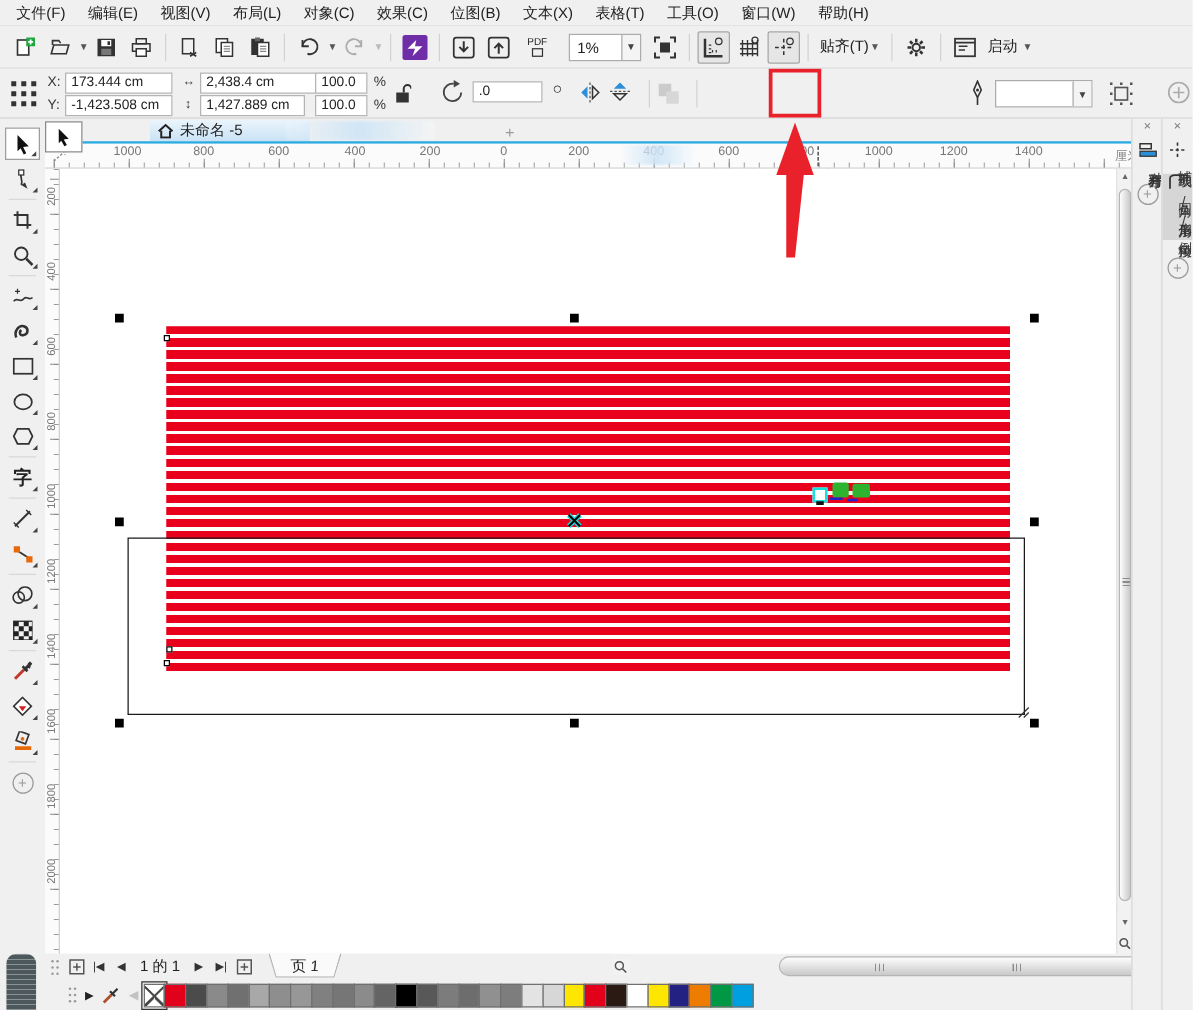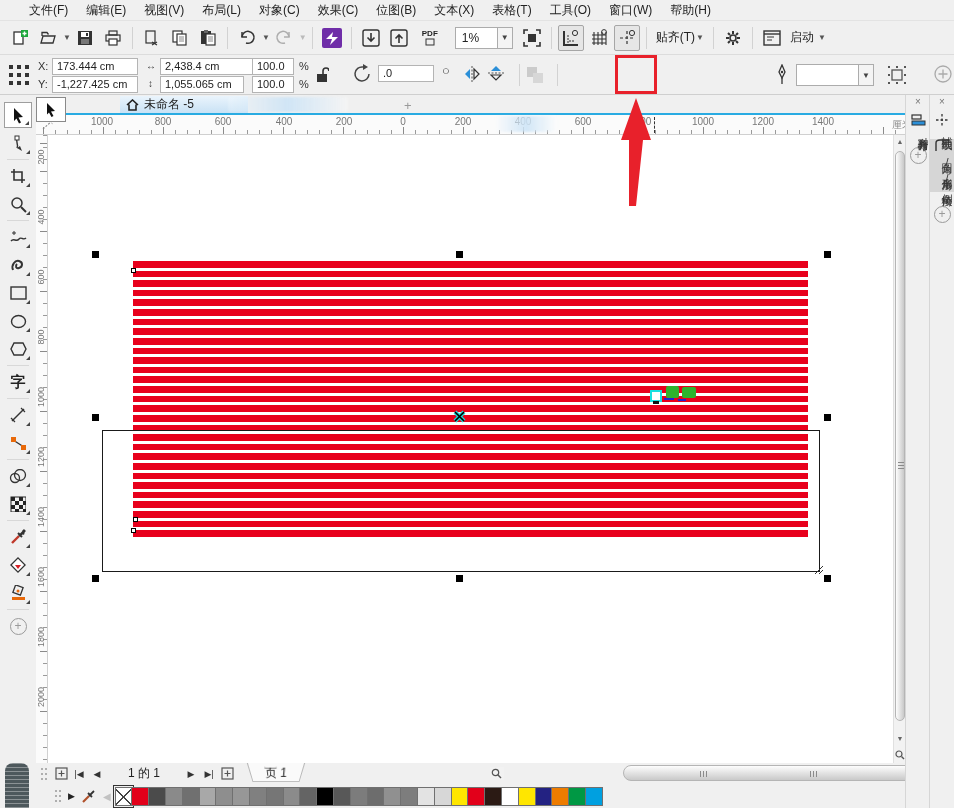--- a/index.html
+++ b/index.html
@@ -5,21 +5,21 @@
   * { margin:0; padding:0; box-sizing:border-box; }
   html,body { width:954px; height:808px; }
   body { font-family:"Liberation Sans","DejaVu Sans",sans-serif; font-size:12px; color:#222;
          background:#f0f0f0; position:relative; overflow:hidden; }
   .abs { position:absolute; }
   .flex { display:flex; align-items:center; }
   svg { display:block; }
 
   
   #menubar { left:0; top:0; width:954px; height:21px; background:#f0f0f0; border-bottom:1px solid #e3e3e3;
-             display:flex; align-items:center; padding-left:20px; }
+             display:flex; align-items:center; padding-left:4px; }
   .menu-item { padding:2px 9px; cursor:default; }
 
   #toolbar { left:0; top:21px; width:954px; height:34px; background:#f0f0f0; border-bottom:1px solid #dcdcdc;
              display:flex; align-items:center; padding-left:6px; }
   .tbtn { width:26px; height:26px; display:flex; align-items:center; justify-content:center;
           border:1px solid transparent; border-radius:2px; margin:0 1px; }
   .tbtn.pressed { background:#e6e6e6; border-color:#a6a6a6; }
   .tsep { width:1px; height:22px; background:#d2d2d2; margin:0 5px; }
   .drop { font-size:8px; color:#555; margin-left:1px; }
   .combo { height:22px; background:#fff; border:1px solid #acacac; display:flex; align-items:center; }
@@ -224,21 +224,21 @@
         <path d="M10 5 v8 M6.5 9.5 L10 13 L13.5 9.5" fill="none" stroke="#333" stroke-width="1.6"></path>
       </svg>
   </div>
   <div class="tbtn">
     <svg width="20" height="20">
         <rect x="2" y="2" width="16" height="16" rx="2" fill="none" stroke="#333" stroke-width="1.4"></rect>
         <path d="M10 15 v-8 M6.5 10.5 L10 7 L13.5 10.5" fill="none" stroke="#333" stroke-width="1.6"></path>
       </svg>
   </div>
   <div class="tbtn" style="flex-direction:column;width:32px">
-    <span style="font-size:8px;font-weight:bold">PDF</span>
+    <span style="font-size:8px;font-weight:normal">PDF</span>
     <svg width="10" height="8">
         <rect x="1" y="1" width="8" height="6" fill="none" stroke="#333" stroke-width="1"></rect>
       </svg>
   </div>
   <div class="combo" style="width:58px;margin-left:8px">
     <span class="val">1%</span>
     <span class="cbtn">▼</span>
   </div>
   <div class="tbtn" style="margin-left:6px">
     <svg width="20" height="20">
@@ -307,25 +307,25 @@
           <rect x="17" y="9" width="4" height="4"></rect>
           <rect x="1" y="17" width="4" height="4"></rect>
           <rect x="9" y="17" width="4" height="4"></rect>
           <rect x="17" y="17" width="4" height="4"></rect>
         </g>
       </svg>
   </div>
   <span class="plabel" style="left:38px;top:5px">X:</span>
   <div class="pfield" style="left:52px;top:3px;width:86px"><span>173.444 cm</span></div>
   <span class="plabel" style="left:38px;top:23px">Y:</span>
-  <div class="pfield" style="left:52px;top:21px;width:86px"><span>-1,227.425 cm</span></div>
+  <div class="pfield" style="left:52px;top:21px;width:86px"><span>-1,423.508 cm</span></div>
   <span class="plabel" style="left:146px;top:5px;font-size:10px">↔</span>
   <span class="plabel" style="left:148px;top:23px;font-size:10px">↕</span>
   <div class="pfield" style="left:160px;top:3px;width:104px"><span>2,438.4 cm</span></div>
-  <div class="pfield" style="left:160px;top:21px;width:84px"><span>1,055.065 cm</span></div>
+  <div class="pfield" style="left:160px;top:21px;width:84px"><span>1,427.889 cm</span></div>
   <div class="pfield" style="left:252px;top:3px;width:42px"><span>100.0</span></div>
   <div class="pfield" style="left:252px;top:21px;width:42px"><span>100.0</span></div>
   <span class="plabel" style="left:299px;top:5px">%</span>
   <span class="plabel" style="left:299px;top:23px">%</span>
   <div class="abs" style="left:315px;top:12px">
     <svg width="14" height="16">
         <rect x="2" y="7" width="10" height="8" fill="#333"></rect>
         <path d="M8 7 V4 a3 3 0 0 1 6 0" fill="none" stroke="#333" stroke-width="1.6"></path>
       </svg>
   </div>
@@ -704,21 +704,21 @@
       </g>
     </svg>
   <div class="nav-btn">
     <svg width="13" height="13">
         <rect x="1" y="1" width="11" height="11" fill="none" stroke="#555" stroke-width="1.2"></rect>
         <path d="M6.5 3.5v6M3.5 6.5h6" stroke="#555" stroke-width="1.2"></path>
       </svg>
   </div>
   <div class="nav-btn">|◀</div>
   <div class="nav-btn">◀</div>
-  <span style="margin:0 22px">1 的 1</span>
+  <span style="margin:0 6px">1 的 1</span>
   <div class="nav-btn">▶</div>
   <div class="nav-btn">▶|</div>
   <div class="nav-btn">
     <svg width="13" height="13">
         <rect x="1" y="1" width="11" height="11" fill="none" stroke="#555" stroke-width="1.2"></rect>
         <path d="M6.5 3.5v6M3.5 6.5h6" stroke="#555" stroke-width="1.2"></path>
       </svg>
   </div>
   <div id="page-tab">
       <span>页 1</span>

